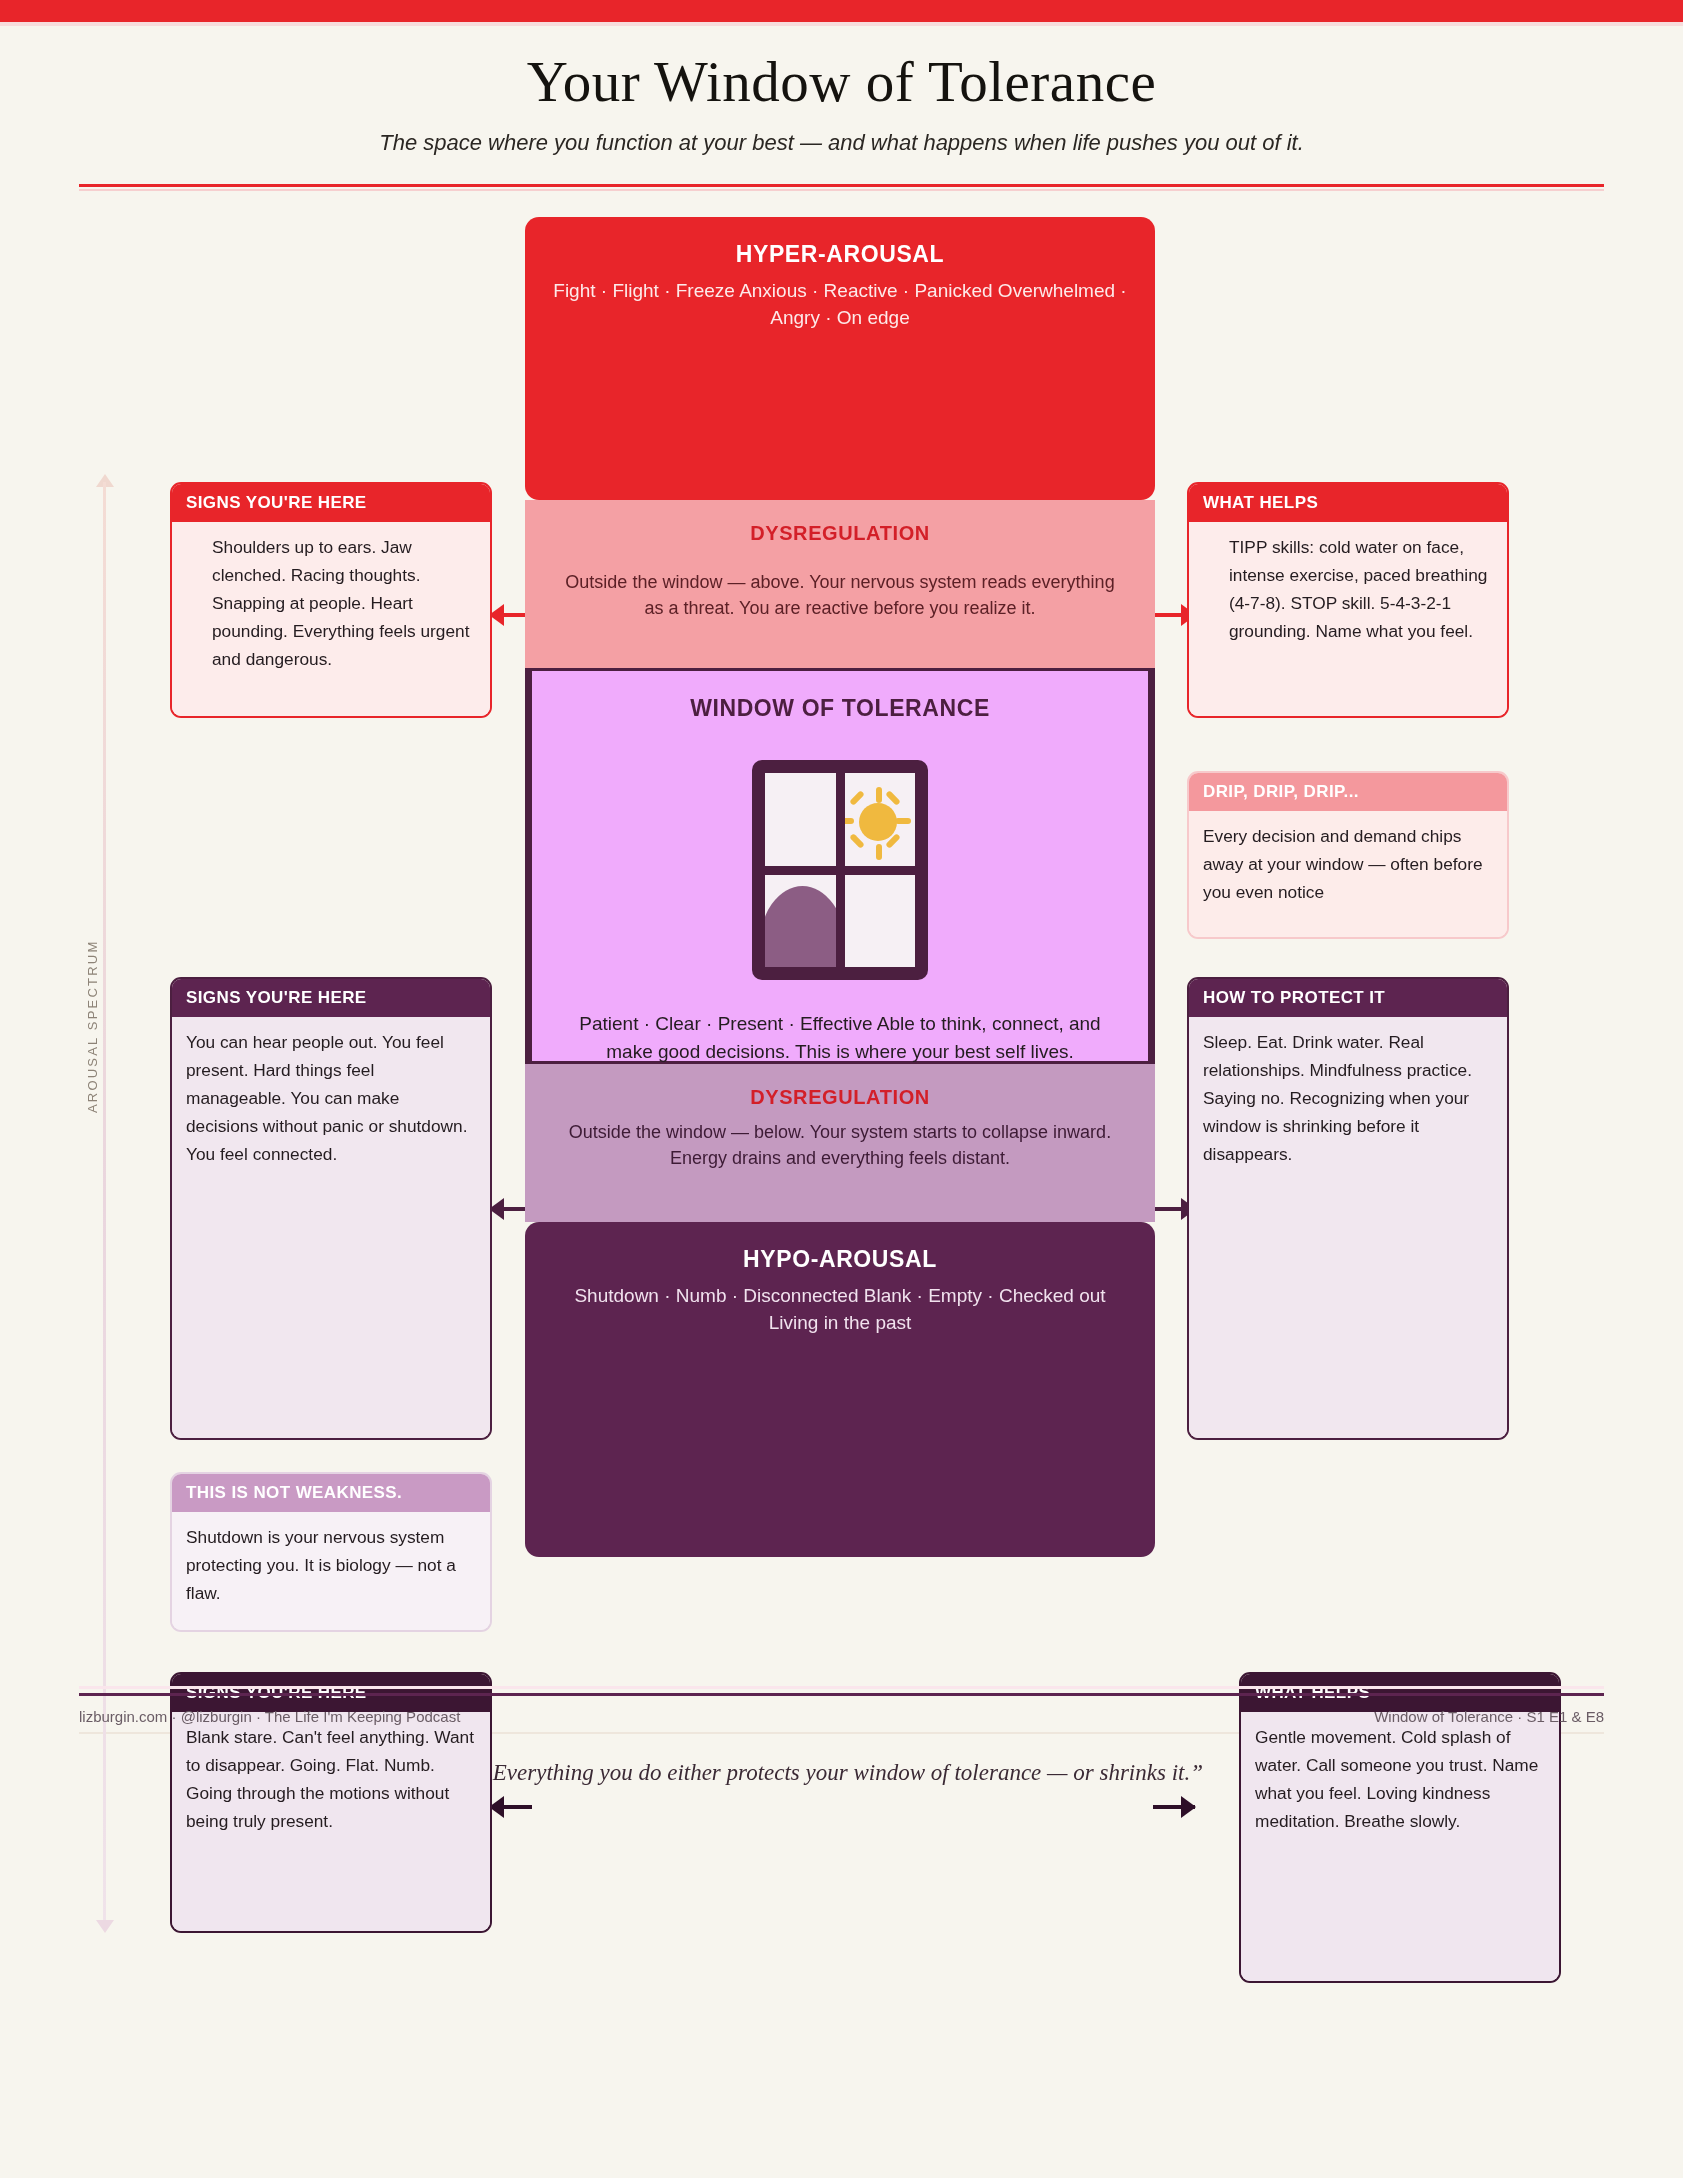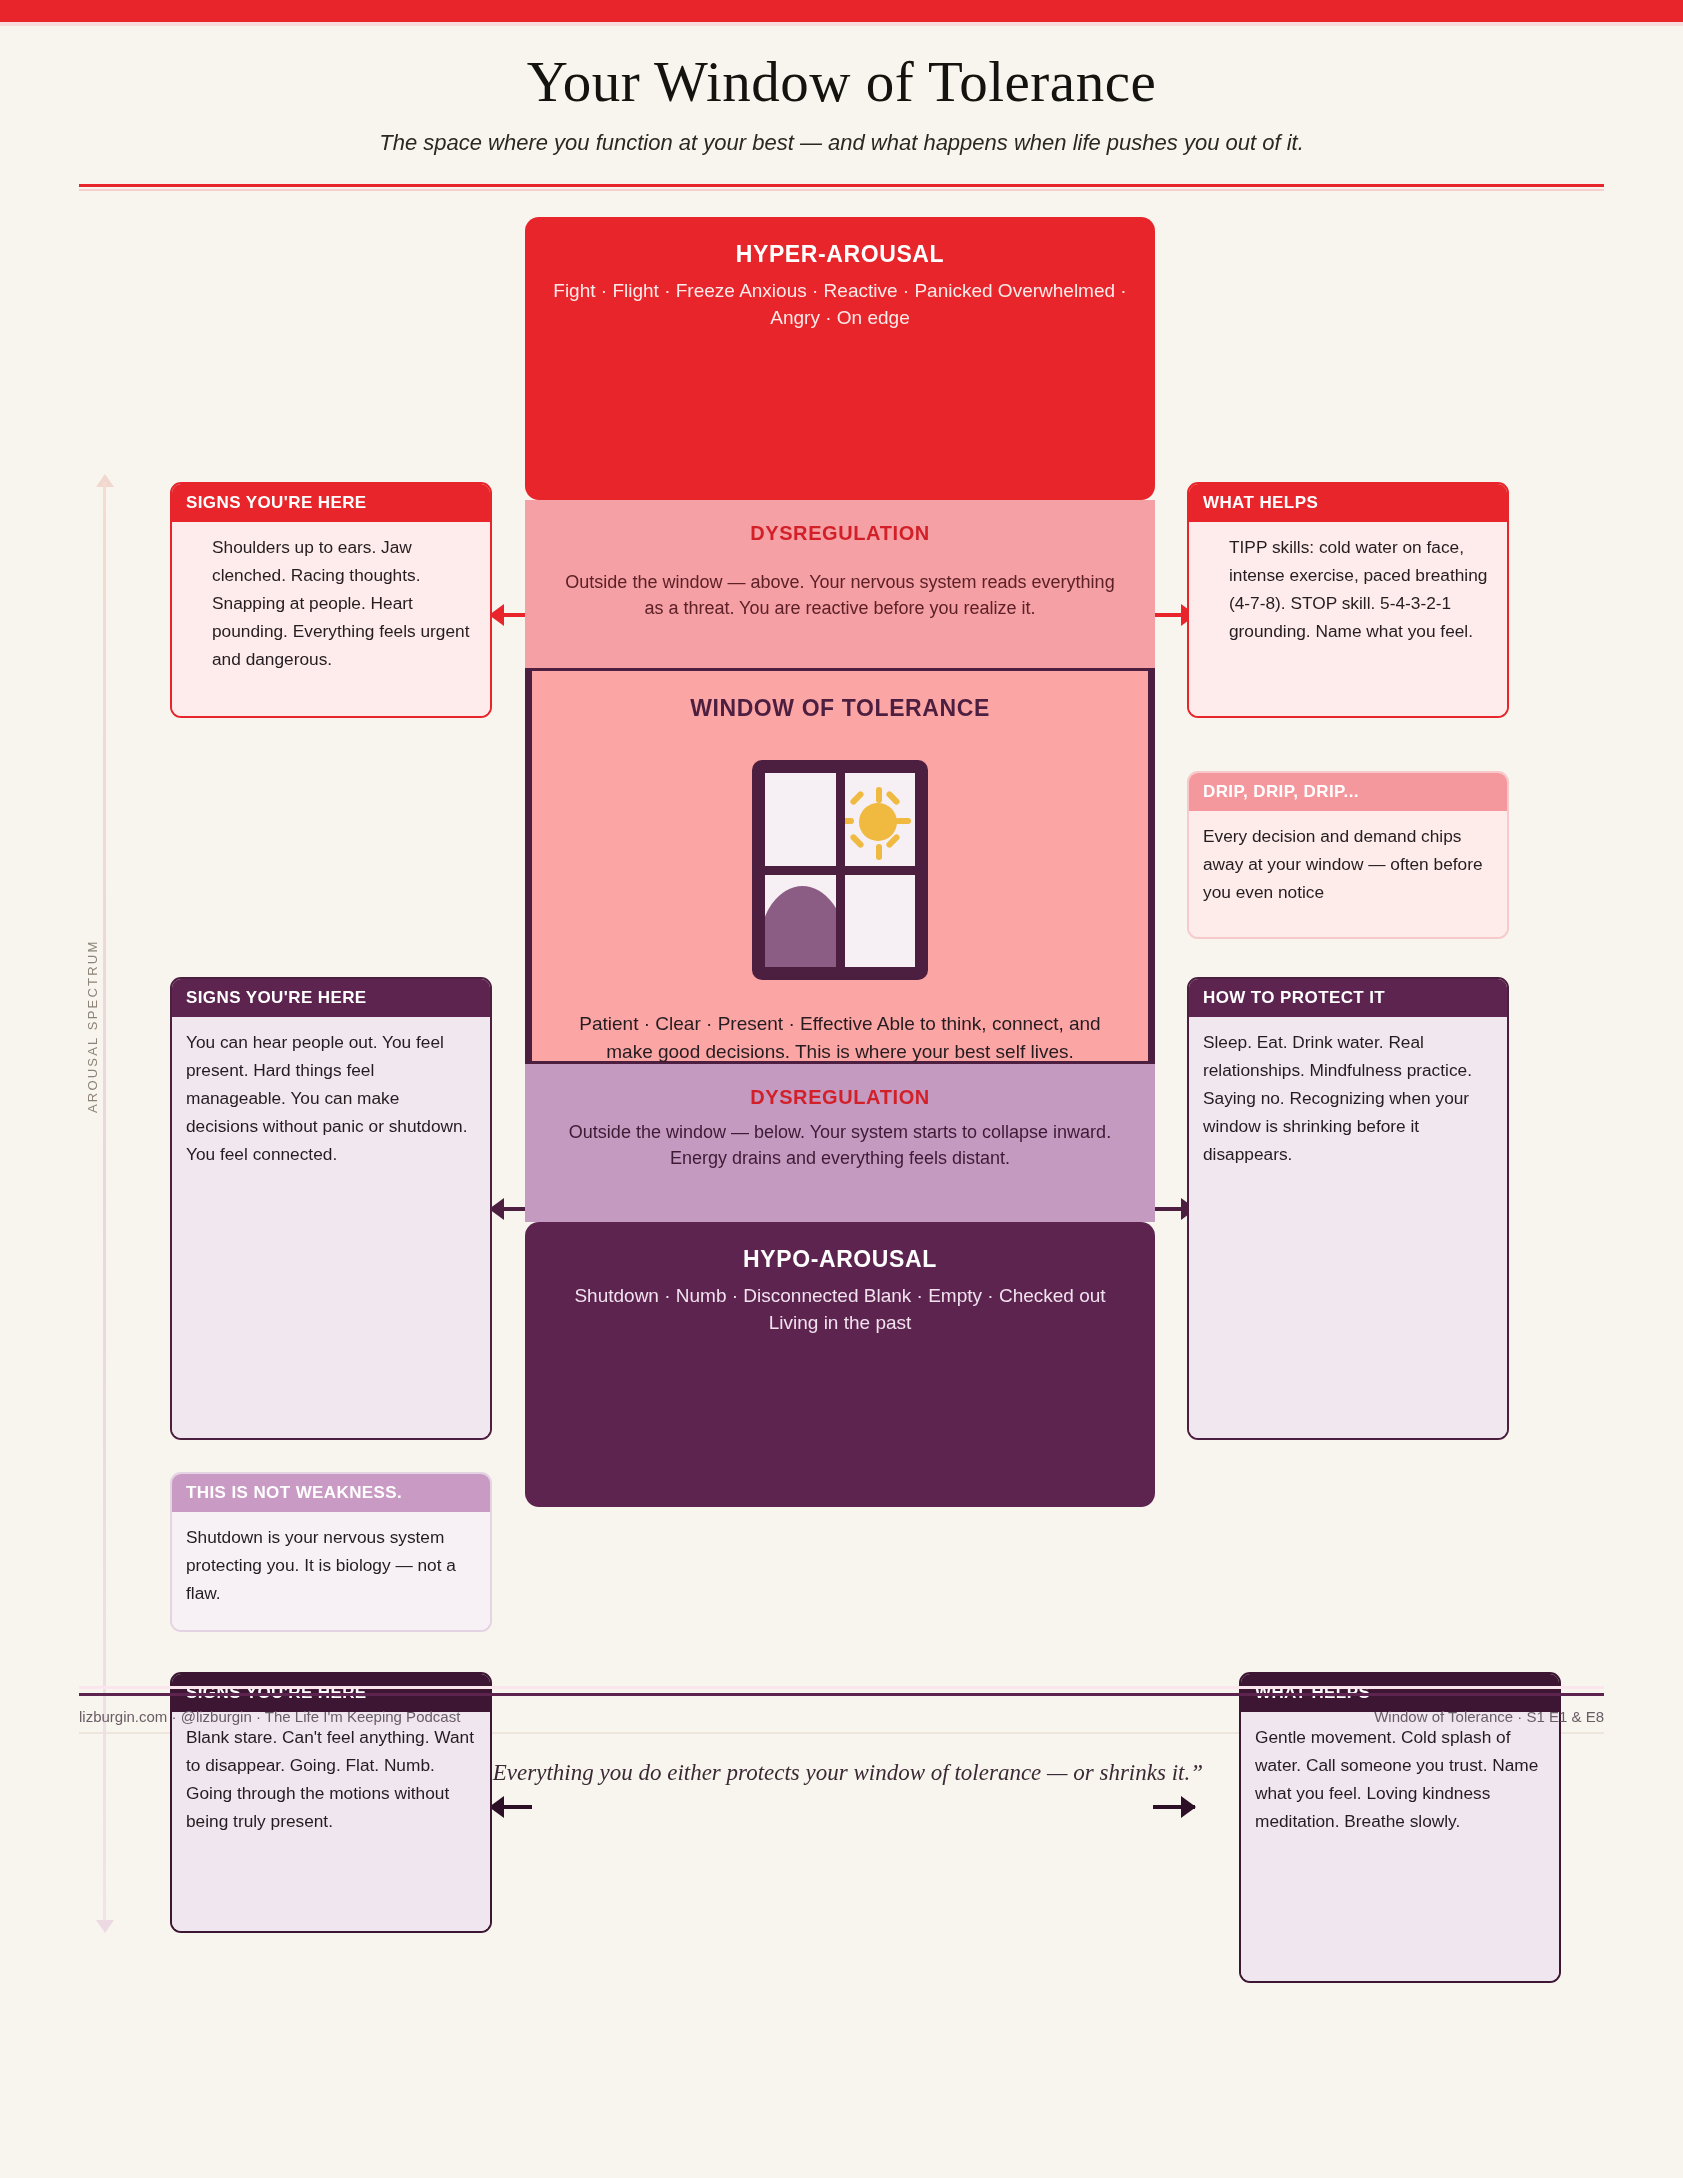--- a/index.html
+++ b/index.html
@@ -66,35 +66,35 @@
   .hyper .band-title{color:#fff;font-size:23px;}
   .hyper .band-sub{color:#fdeaea;font-size:19px;margin-top:9px;padding:0 28px;}
 
   .dys-up{
     background:#f4a0a4;height:168px;padding-top:22px;
   }
   .dys-up .band-title{color:#d31f28;font-size:20px;}
   .dys-up .band-sub{color:#5c2026;font-size:18px;margin-top:24px;padding:0 30px;}
 
   .wot{
-    background:#fca5a5;border-left:7px solid #4c1f40;border-right:7px solid #4c1f40;
+    background:#f0abfc;border-left:7px solid #4c1f40;border-right:7px solid #4c1f40;
     border-top:3px solid #4c1f40;border-bottom:3px solid #4c1f40;
     height:396px;padding-top:24px;
   }
   .wot .band-title{color:#4c1f40;font-size:23px;}
   .wot .band-sub{color:#241c20;font-size:19px;padding:0 40px;line-height:1.5;}
 
   .dys-dn{
     background:#c49ac0;height:158px;padding-top:22px;
   }
   .dys-dn .band-title{color:#d31f28;font-size:20px;}
   .dys-dn .band-sub{color:#3d1b35;font-size:18px;margin-top:10px;padding:0 40px;}
 
   .hypo{
-    background:#5d2450;border-radius:14px;height:285px;padding-top:24px;
+    background:#5d2450;border-radius:14px;height:335px;padding-top:24px;
   }
   .hypo .band-title{color:#fff;font-size:23px;}
   .hypo .band-sub{color:#f1e2ee;font-size:19px;margin-top:9px;padding:0 28px;}
 
   
   .window-ill{
     width:176px;height:220px;margin:38px auto 0 auto;position:relative;
     background:#4c1f40;border-radius:10px;
   }
   .win-inner{position:absolute;left:13px;top:13px;width:150px;height:194px;overflow:hidden;background:#f6f0f4;}

